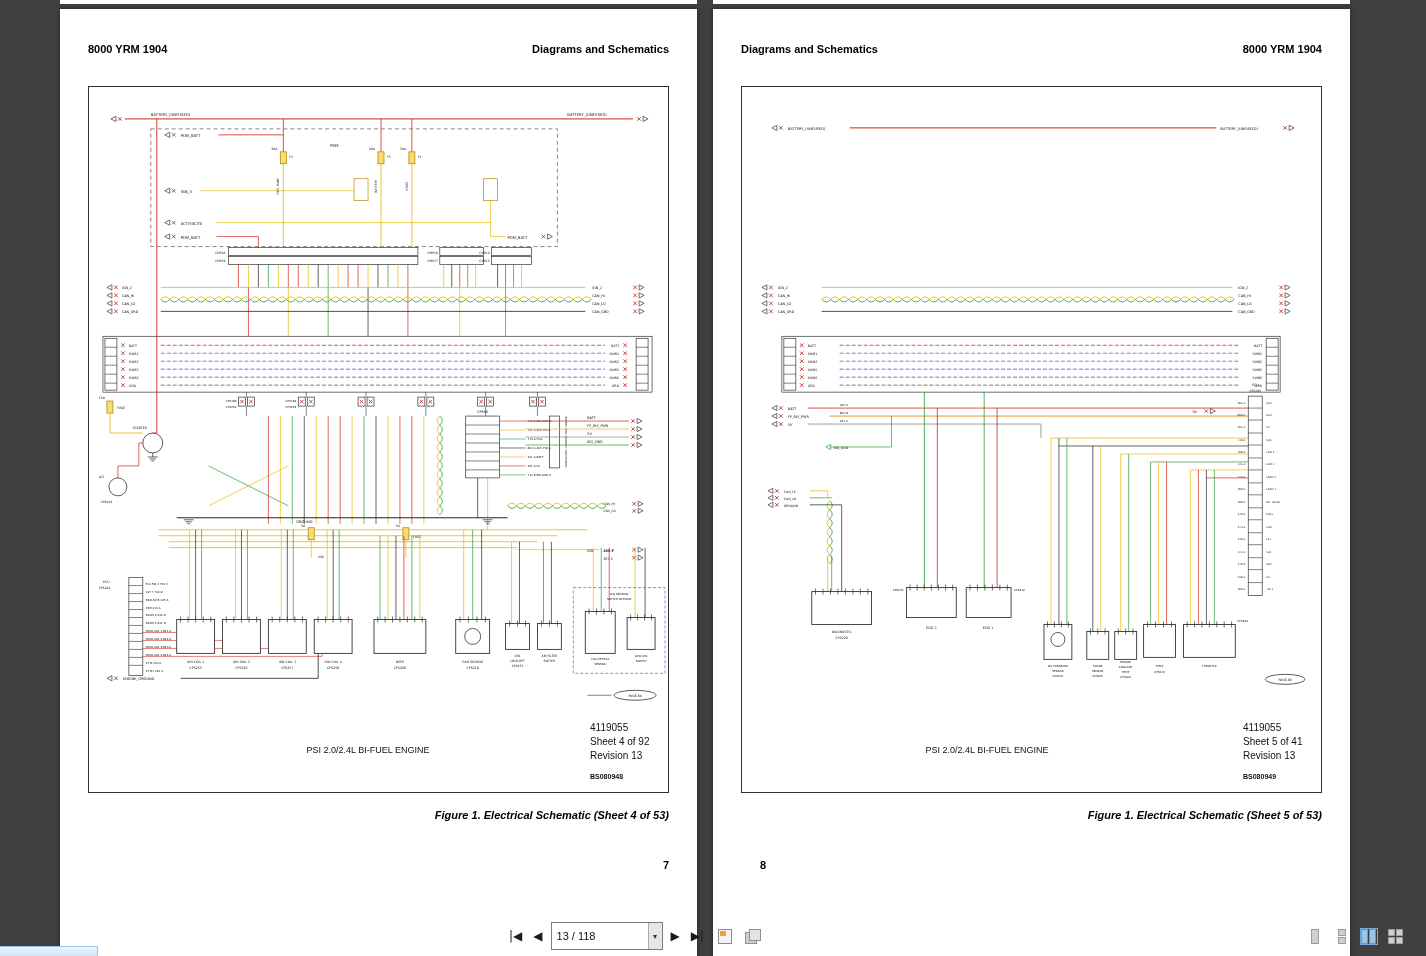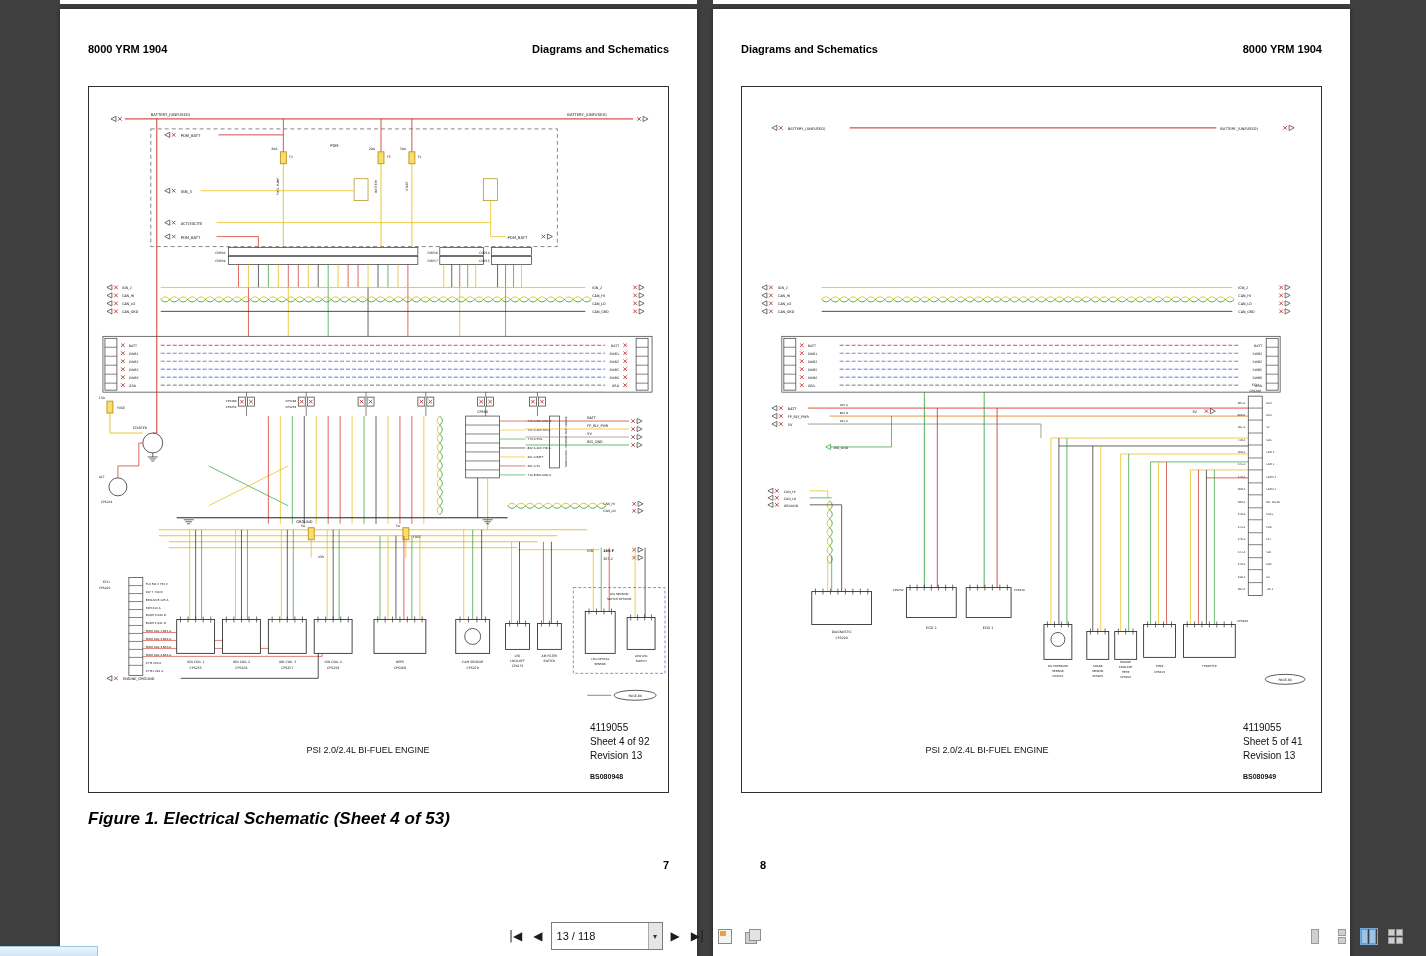--- a/index.html
+++ b/index.html
@@ -17,21 +17,21 @@
   .hdr.hl{left:28px;}
   .hdr.hr{right:28px;}
   .frame{position:absolute;left:28px;top:77px;width:581px;height:707px;border:1px solid #2f2f2f;box-sizing:border-box;background:#fff;}
   .frame svg{position:absolute;left:0;top:0;width:100%;height:100%;}
   svg text{font-family:"DejaVu Sans",sans-serif;fill:#111;}
   .schem-title{position:absolute;top:610px;transform:translateX(-50%);font-size:9px;color:#111;white-space:nowrap;margin-top:48px;}
   .schem-title.t0{left:279px;}
   .schem-title.t1{left:245px;}
   .info{position:absolute;left:501px;top:634px;font-size:10px;line-height:14px;color:#111;white-space:nowrap;}
   .code{position:absolute;left:501px;top:686px;font-size:7px;font-weight:bold;color:#111;}
-  .caption{position:absolute;top:800px;left:28px;width:581px;text-align:left;font-size:17px;font-weight:bold;font-style:italic;color:#000;}
+  .caption{position:absolute;top:800px;left:28px;width:581px;text-align:right;font-size:11px;font-weight:bold;font-style:italic;color:#000;}
   .pageno{position:absolute;top:850px;font-size:11px;font-weight:bold;color:#000;}
   .pageno.pr{right:28px;}
   .pageno.pl{left:47px;}
   
   .toolbar{position:absolute;top:925px;left:506px;height:22px;display:flex;align-items:center;gap:5px;}
   .nav-btn{background:none;border:none;padding:1px 3px;font-size:12px;line-height:1;color:#1c1c1c;font-family:"DejaVu Sans",sans-serif;cursor:pointer;}
   .combo{display:flex;align-items:stretch;background:#fff;border:1px solid #7c7c7c;height:28px;width:112px;box-sizing:border-box;}
   .combo input{border:none;outline:none;flex:1;min-width:0;font-size:11px;padding:0 5px;font-family:"Liberation Sans",sans-serif;color:#111;background:transparent;}
   .combo .dd{width:13px;display:flex;align-items:center;justify-content:center;font-size:8px;color:#333;border-left:1px solid #aaa;background:#e6e6e6;cursor:pointer;}
   .tool-icon{width:17px;height:16px;position:relative;margin-left:5px;cursor:pointer;}
@@ -870,20 +870,21 @@
         <text x="545" y="596" font-size="3.2" fill="#111" text-anchor="middle">PAGE-80</text>
       </svg>
     <div class="schem-title t1">PSI 2.0/2.4L BI-FUEL ENGINE</div>
     <div class="info">
       <div>4119055</div>
       <div>Sheet 5 of 41</div>
       <div>Revision 13</div>
     </div>
     <div class="code">BS080949</div>
   </div>
+  <div class="caption">Figure 1. Electrical Schematic (Sheet 5 of 53)</div>
   <div class="pageno pl">8</div>
 </div>
 
 <div class="toolbar">
   <button class="nav-btn"><span>|◀</span></button>
   <button class="nav-btn"><span>◀</span></button>
   <div class="combo">
     <input value="13 / 118" style="">
     <span class="dd">▾</span>
   </div>

